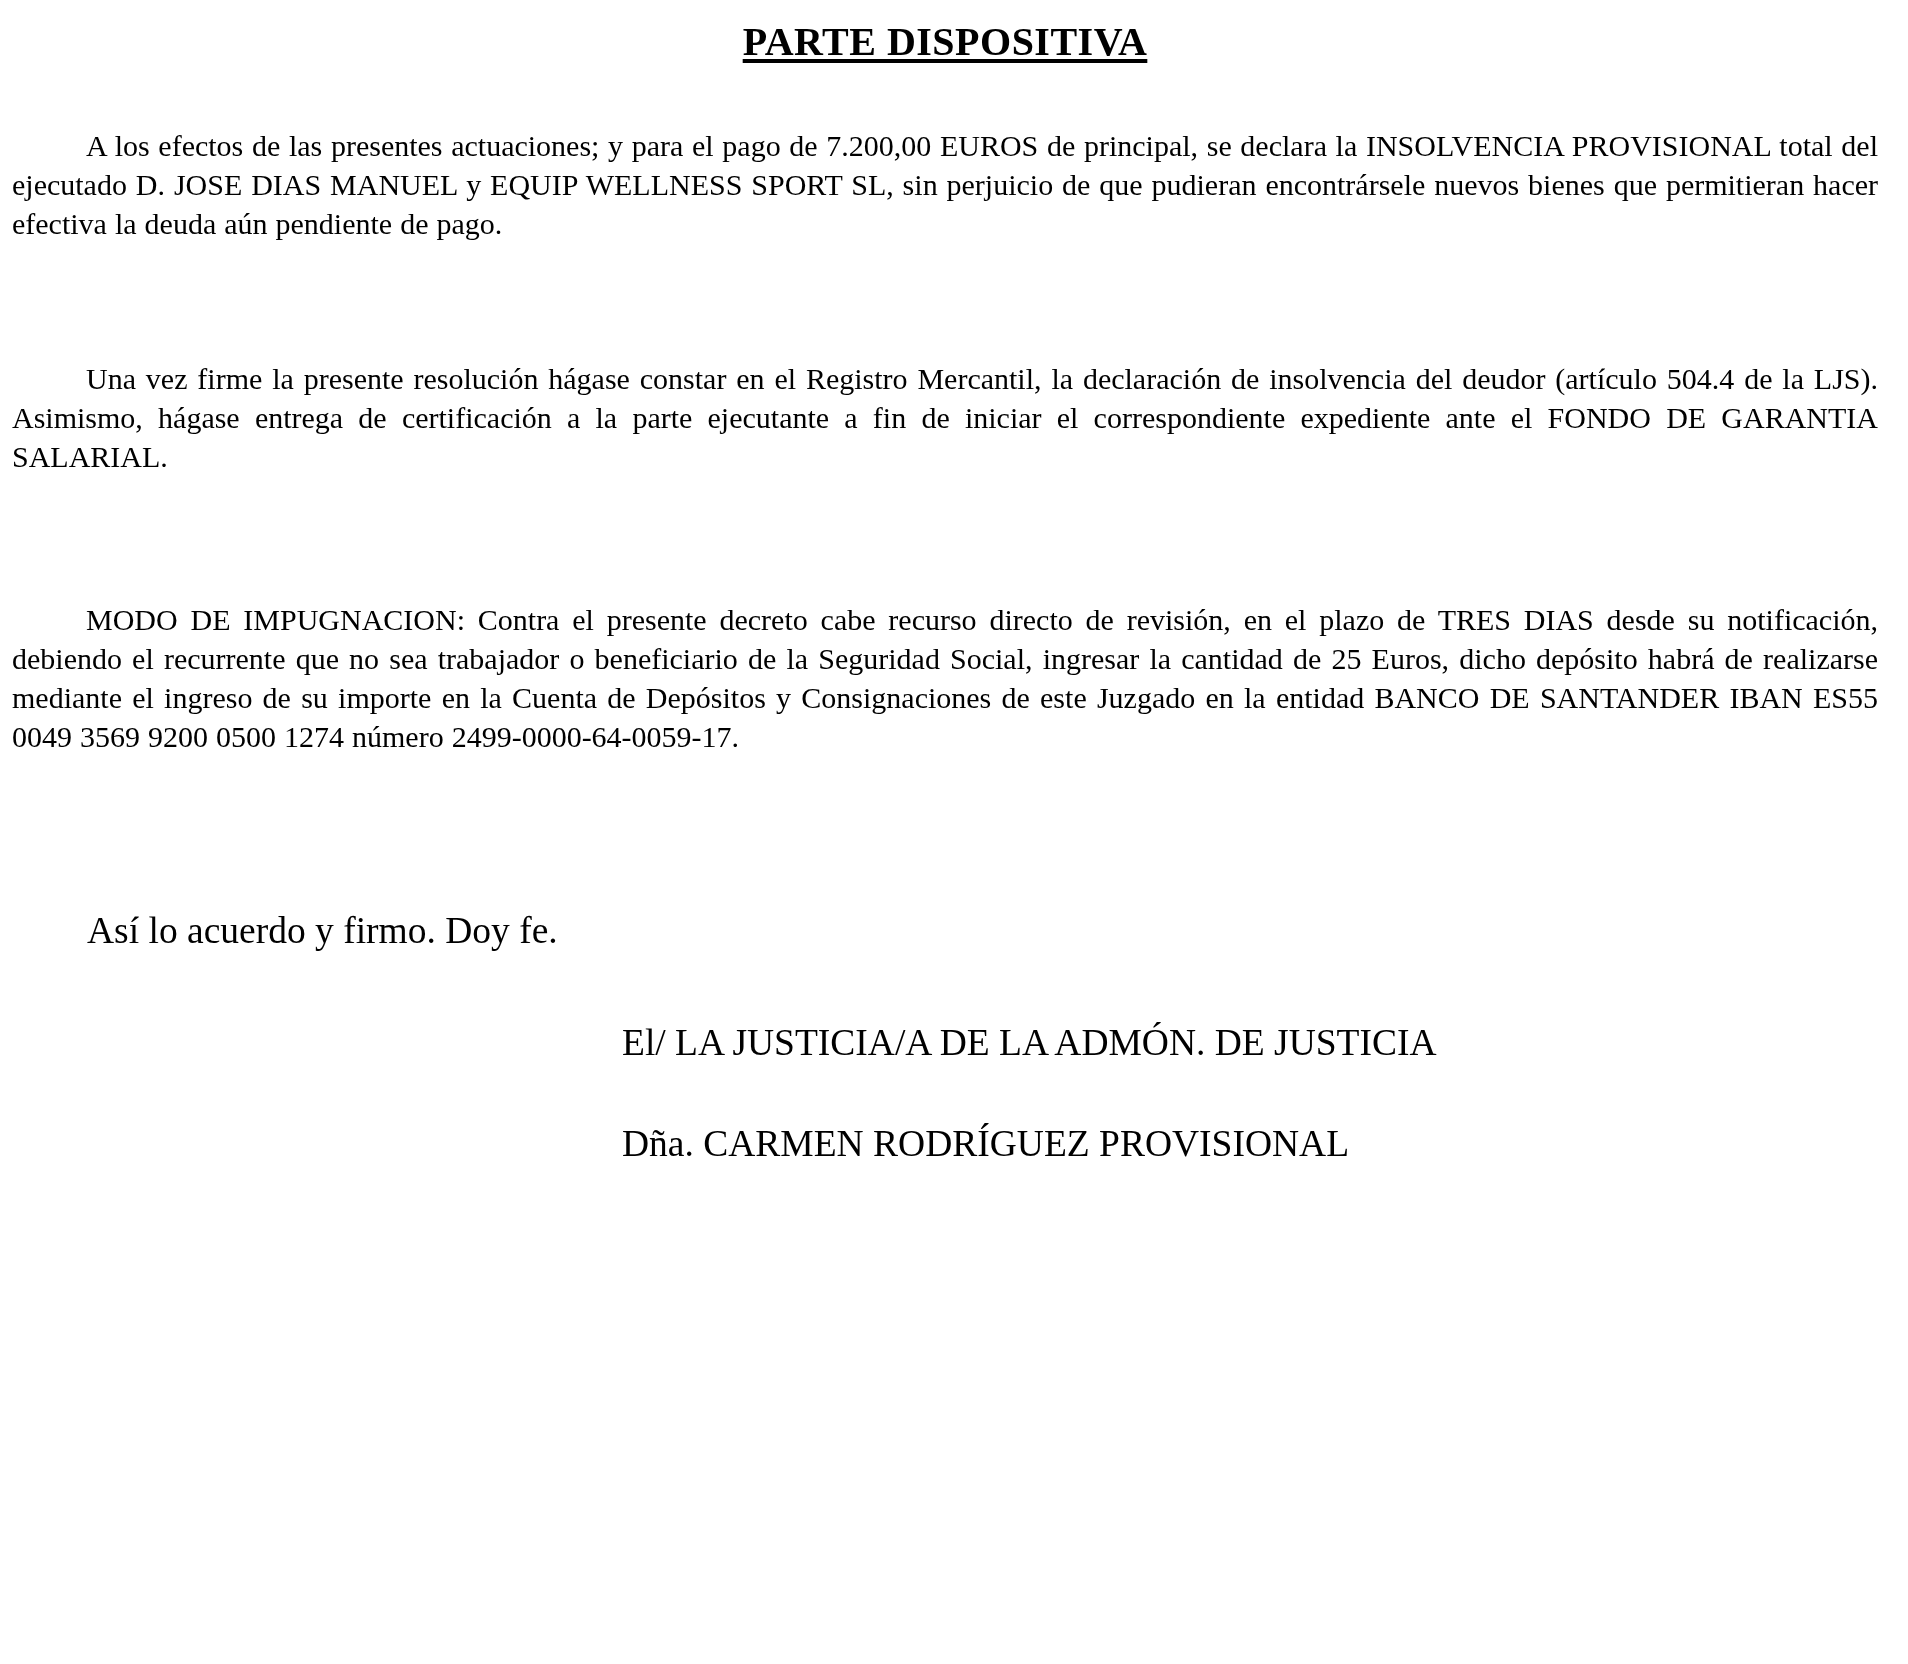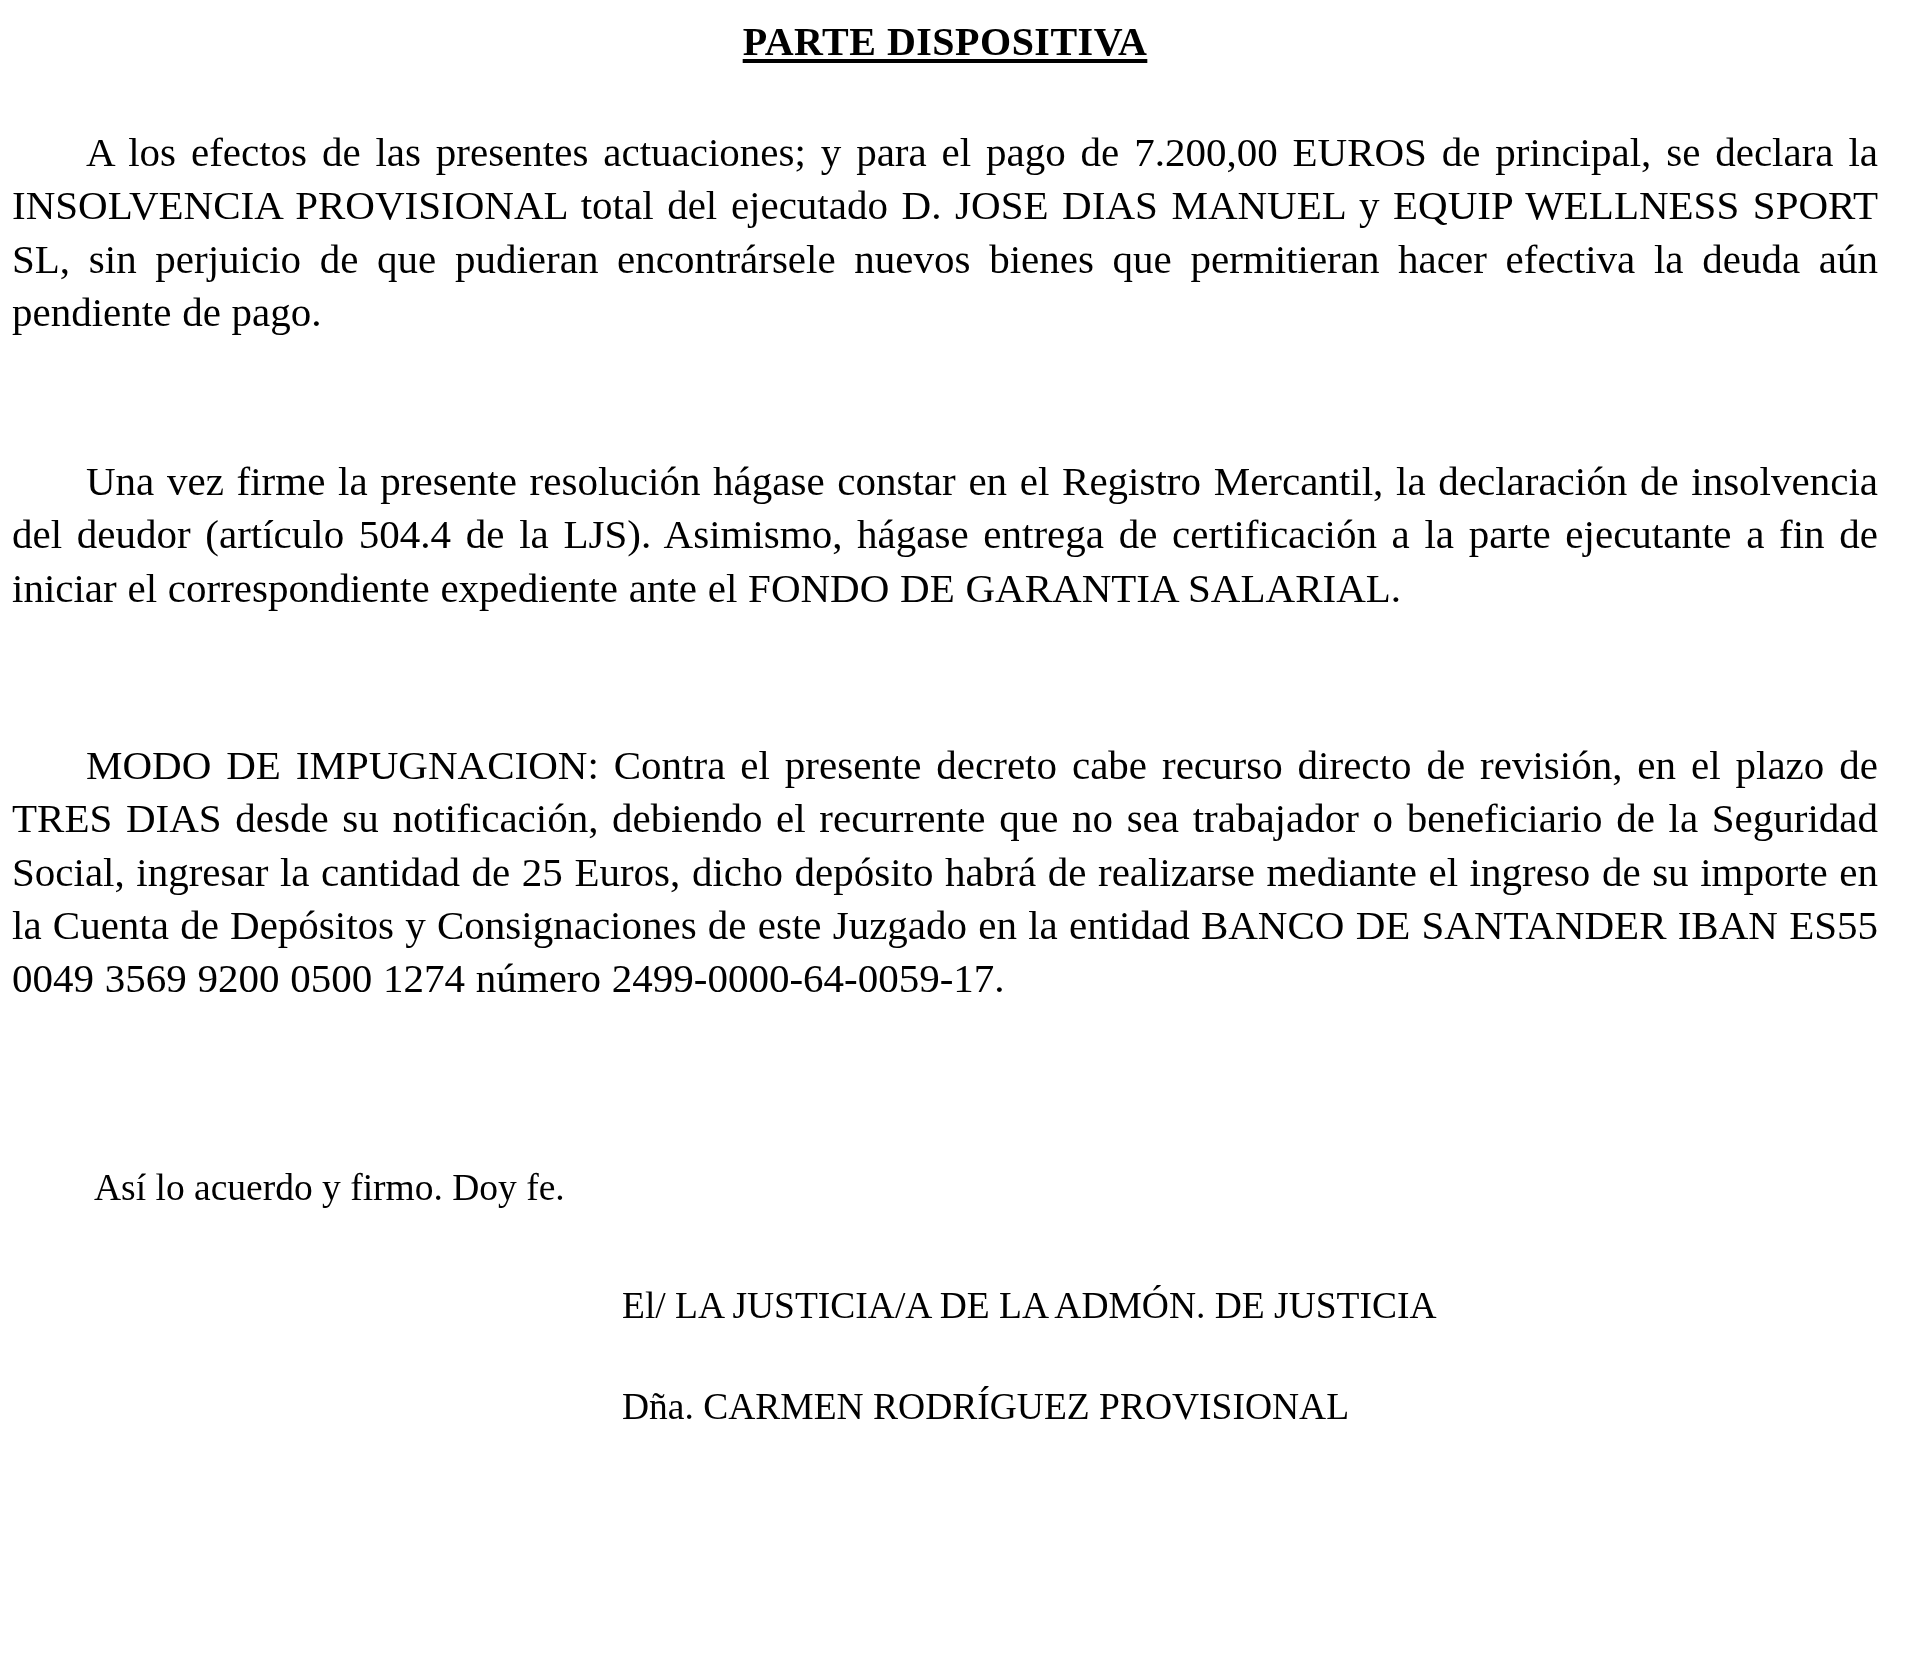--- a/index.html
+++ b/index.html
@@ -24,36 +24,36 @@
     text-align: center;
     font-weight: bold;
     font-size: 40px;
     letter-spacing: 0.5px;
     text-decoration: underline;
     text-underline-offset: 4px;
     margin: 6px 0 0 0;
     line-height: 1.1;
   }
   p.body-par {
-    font-size: 41px;
+    font-size: 30px;
     line-height: 1.30;
     text-align: justify;
     text-justify: inter-word;
     margin: 0;
     text-indent: 74px;
     word-spacing: 0.5px;
   }
   .gap-lg { height: 116px; }
   .gap-md { height: 62px; }
   .gap-xl { height: 150px; }
   .strong { font-weight: normal; }
   .closing {
     font-size: 37.5px;
     line-height: 1.3;
-    margin: 8px;
+    margin: 1px;
     text-indent: 74px;
   }
   .sign-line {
     font-size: 37.5px;
     line-height: 1.3;
     margin: 0;
     padding-left: 610px;
     white-space: nowrap;
   }
   .sign-gap { height: 52px; }

